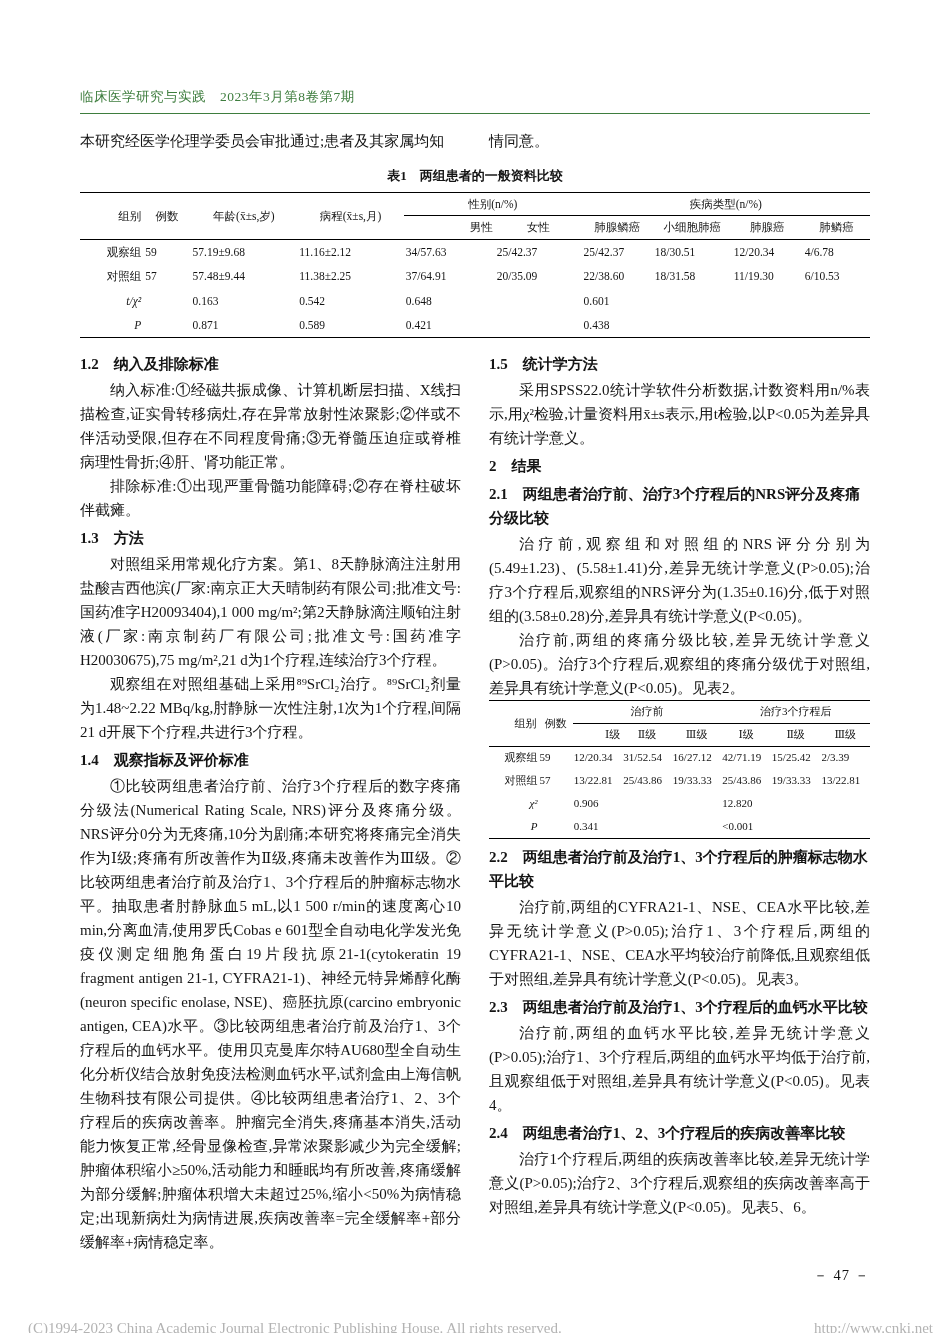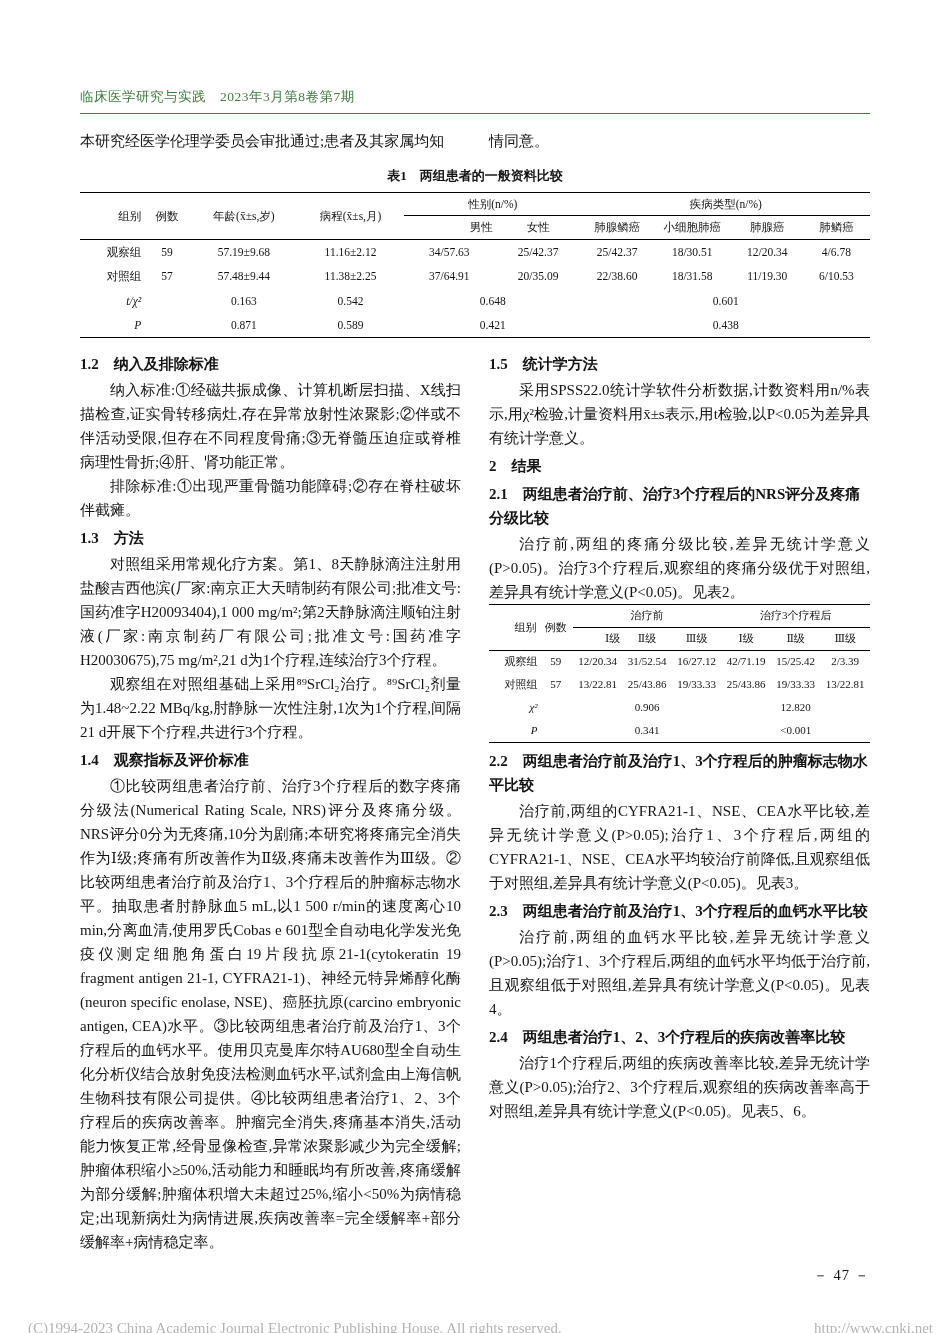--- a/index.html
+++ b/index.html
@@ -21,21 +21,21 @@
   .para { text-indent:2em; text-align:justify; }
   .noindent { text-indent:0; }
   .h { font-weight:bold; margin:4px 0 2px; text-align:left; }
 
   
   .tcap { text-align:center; font-weight:bold; font-size:13px; margin:14px 0 7px; }
   .tbl { width:100%; border-collapse:collapse; border-top:1.5px solid #000; border-bottom:1.5px solid #000;
          font-size:11.5px; line-height:1.25; table-layout:fixed; }
   .tbl th { font-weight:normal; padding:4px 2px; text-align:center; vertical-align:middle;
             border-bottom:1px solid #000; }
-  .tbl td { padding:5px 2px; text-align:center; vertical-align:middle; }
+  .tbl td { padding:5px 2px; text-align:left; vertical-align:middle; }
   .tbl th:first-child, .tbl td:first-child { text-align:right; padding-left:4px; }
   .it { font-style:italic; }
 
   .tbl2 { font-size:11px; margin-bottom:6px; }
   .tbl2 td { padding:4.5px 1px; }
   .t2cap-wrap { text-align:center; margin:10px 0 6px; }
   .t2cap { display:inline-block; font-weight:bold; font-size:12px;
            border:1px solid #9a9a9a; border-radius:8px; padding:2px 9px; }
 
   
@@ -151,20 +151,21 @@
       <p class="para">观察组在对照组基础上采用⁸⁹SrCl₂治疗。⁸⁹SrCl₂剂量为1.48~2.22 MBq/kg,肘静脉一次性注射,1次为1个疗程,间隔21 d开展下个疗程,共进行3个疗程。</p>
       <div class="h">1.4　观察指标及评价标准</div>
       <p class="para">①比较两组患者治疗前、治疗3个疗程后的数字疼痛分级法(Numerical Rating Scale, NRS)评分及疼痛分级。NRS评分0分为无疼痛,10分为剧痛;本研究将疼痛完全消失作为Ⅰ级;疼痛有所改善作为Ⅱ级,疼痛未改善作为Ⅲ级。②比较两组患者治疗前及治疗1、3个疗程后的肿瘤标志物水平。抽取患者肘静脉血5 mL,以1 500 r/min的速度离心10 min,分离血清,使用罗氏Cobas e 601型全自动电化学发光免疫仪测定细胞角蛋白19片段抗原21-1(cytokeratin 19 fragment antigen 21-1, CYFRA21-1)、神经元特异烯醇化酶(neuron specific enolase, NSE)、癌胚抗原(carcino embryonic antigen, CEA)水平。③比较两组患者治疗前及治疗1、3个疗程后的血钙水平。使用贝克曼库尔特AU680型全自动生化分析仪结合放射免疫法检测血钙水平,试剂盒由上海信帆生物科技有限公司提供。④比较两组患者治疗1、2、3个疗程后的疾病改善率。肿瘤完全消失,疼痛基本消失,活动能力恢复正常,经骨显像检查,异常浓聚影减少为完全缓解;肿瘤体积缩小≥50%,活动能力和睡眠均有所改善,疼痛缓解为部分缓解;肿瘤体积增大未超过25%,缩小&lt;50%为病情稳定;出现新病灶为病情进展,疾病改善率=完全缓解率+部分缓解率+病情稳定率。</p>
     </div>
 
     <div class="col">
       <div class="h">1.5　统计学方法</div>
       <p class="para">采用SPSS22.0统计学软件分析数据,计数资料用n/%表示,用χ²检验,计量资料用x̄±s表示,用t检验,以P&lt;0.05为差异具有统计学意义。</p>
       <div class="h">2　结果</div>
       <div class="h">2.1　两组患者治疗前、治疗3个疗程后的NRS评分及疼痛分级比较</div>
+      <p class="para">治疗前,观察组和对照组的NRS评分分别为(5.49±1.23)、(5.58±1.41)分,差异无统计学意义(P&gt;0.05);治疗3个疗程后,观察组的NRS评分为(1.35±0.16)分,低于对照组的(3.58±0.28)分,差异具有统计学意义(P&lt;0.05)。</p>
       <p class="para">治疗前,两组的疼痛分级比较,差异无统计学意义(P&gt;0.05)。治疗3个疗程后,观察组的疼痛分级优于对照组,差异具有统计学意义(P&lt;0.05)。见表2。</p>
 
 
       <table class="tbl tbl2">
         <colgroup>
           <col style="width:13%">
             <col style="width:9%">
           <col style="width:13%">
             <col style="width:13%">
             <col style="width:13%">

